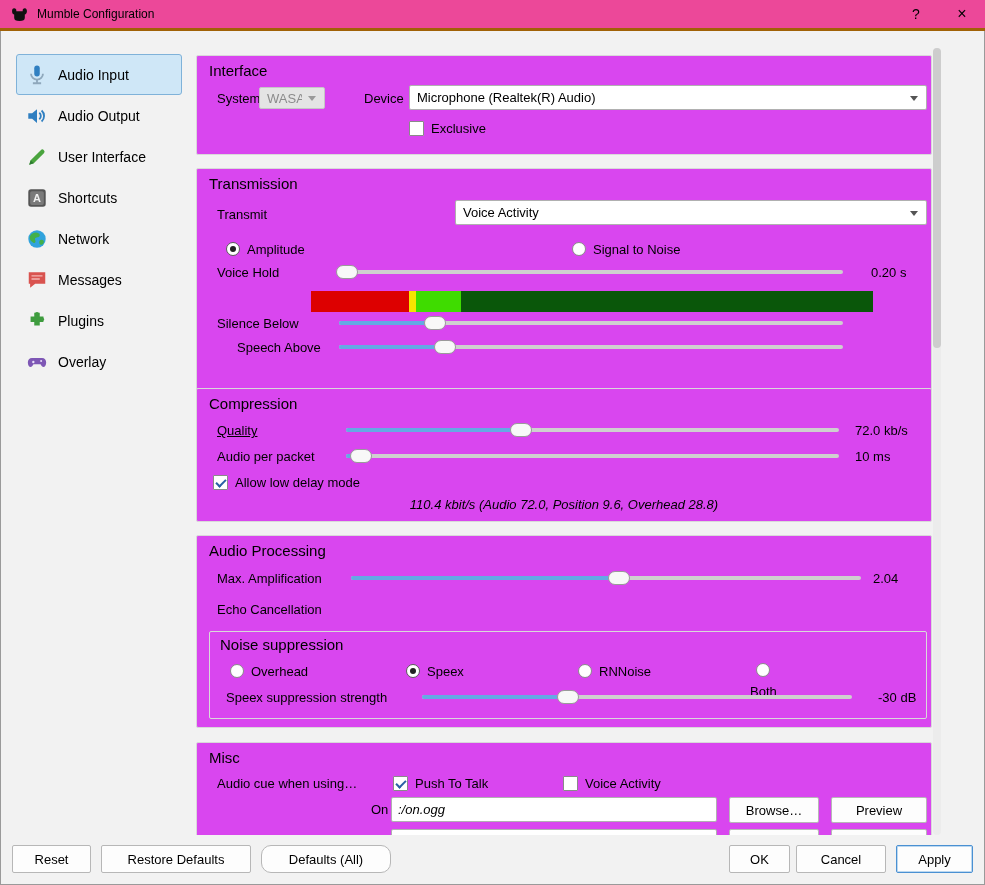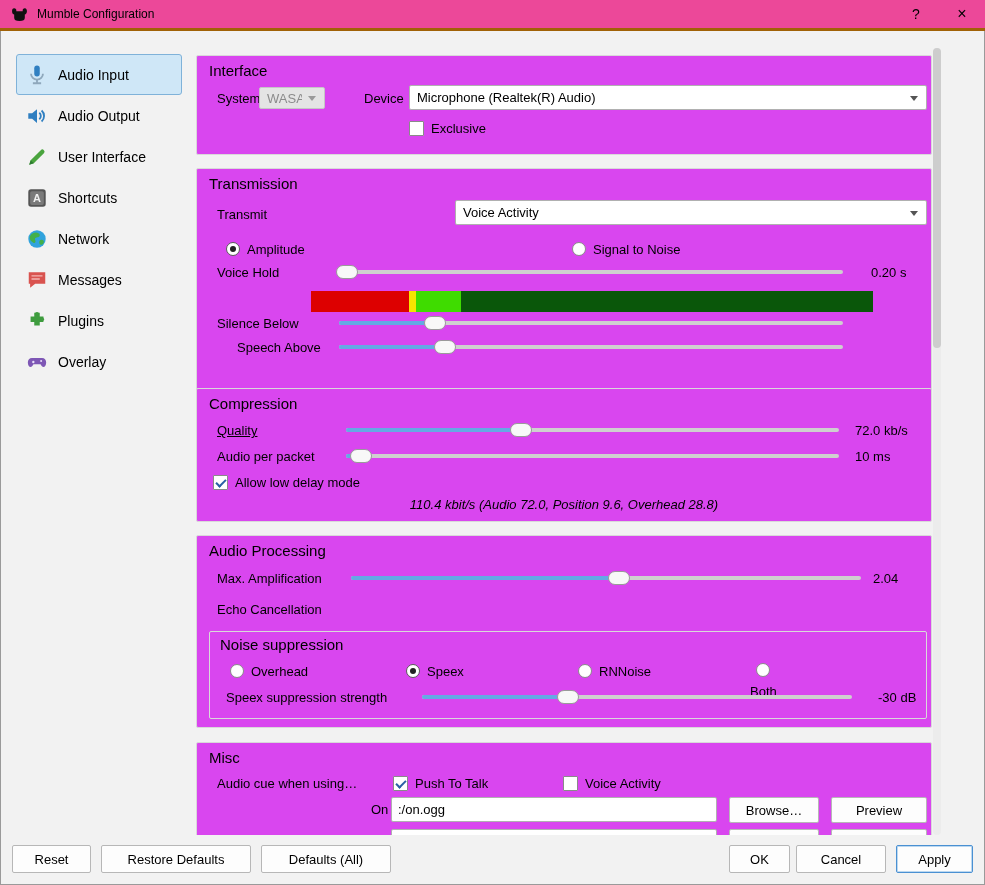--- a/index.html
+++ b/index.html
@@ -285,21 +285,21 @@
     <div class="cb-row" style="left:196px;top:32px;">
       <span class="cb checked"></span>
       <span>Push To Talk</span>
     </div>
     <div class="cb-row" style="left:366px;top:32px;">
       <span class="cb"></span>
       <span>Voice Activity</span>
     </div>
 
     <span class="lbl" style="left:174px;top:59px;">On</span>
-    <input class="text-input" style="left: 194px; top: 54px; width: 326px;" value=":/on.ogg">
+    <input class="text-input" style="left: 194px; top: 54px; width: 326px; font-style: italic;" value=":/on.ogg">
     <div class="btn small" style="left:532px;top:54px;width:90px;">
         <span>Browse…</span>
       </div>
     <div class="btn small" style="left:634px;top:54px;width:96px;">
         <span>Preview</span>
       </div>
 
     <input class="text-input" style="left: 194px; top: 86px; width: 326px;">
     <div class="btn small" style="left:532px;top:86px;width:90px;">
         <span>Browse…</span>
@@ -314,21 +314,21 @@
   </div>
 </div>
 
 <div class="footer">
   <div class="btn" style="left:12px;top:5px;width:79px;">
       <span>Reset</span>
     </div>
   <div class="btn" style="left:101px;top:5px;width:150px;">
       <span>Restore Defaults</span>
     </div>
-  <div class="btn" style="left:261px;top:5px;width:130px;">
+  <div class="btn" style="left:261px;top:5px;width:130px;border-radius:10px;">
       <span>Defaults (All)</span>
     </div>
   <div class="btn" style="left:729px;top:5px;width:61px;">
       <span>OK</span>
     </div>
   <div class="btn" style="left:796px;top:5px;width:90px;">
       <span>Cancel</span>
     </div>
   <div class="btn focused" style="left:896px;top:5px;width:77px;">
       <span>Apply</span>

